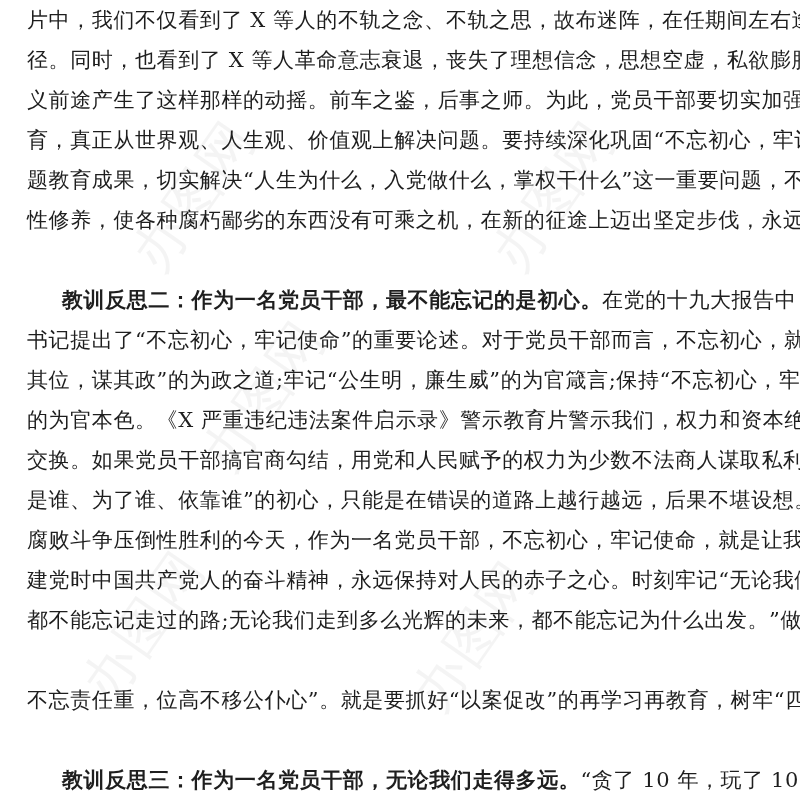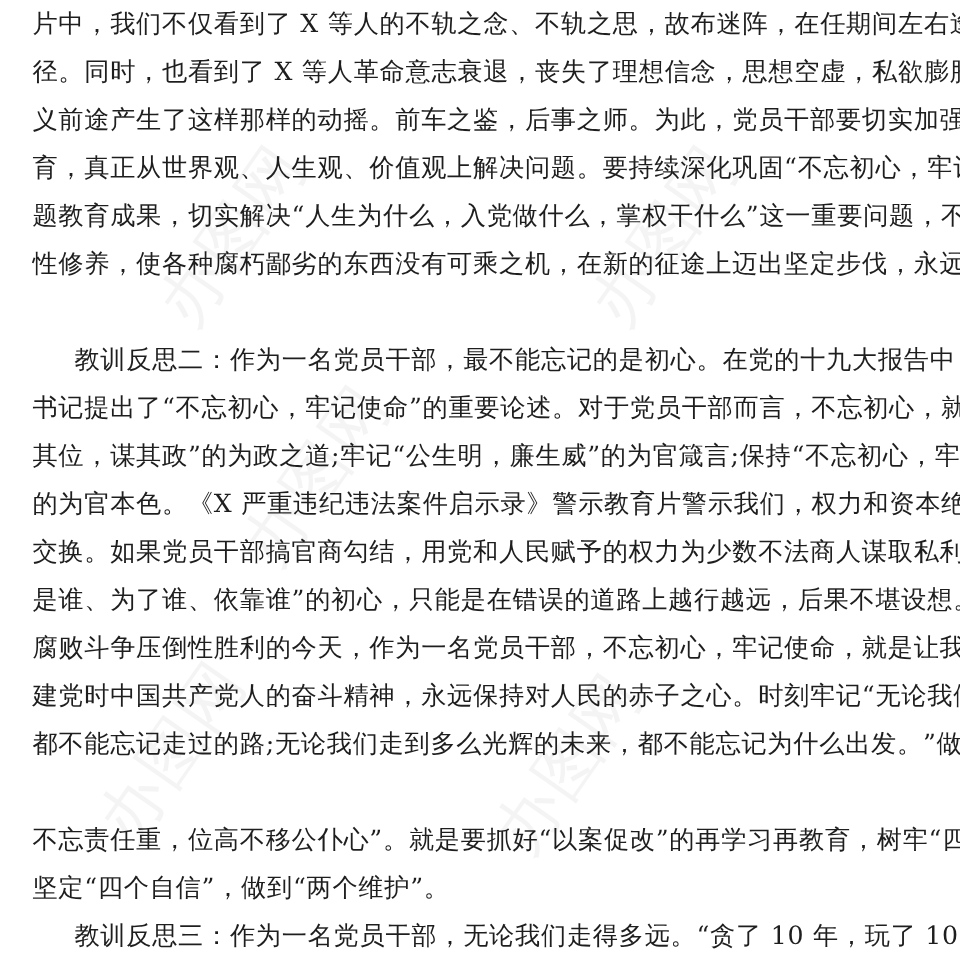--- a/index.html
+++ b/index.html
@@ -10,21 +10,21 @@
     }
     .page { position:absolute; left:0; top:0; width:800px; height:800px; }
     .line {
       position:absolute; left:27px; width:746px;
       font-size:21px; line-height:24px; height:24px;
       white-space:nowrap; letter-spacing:0.6px;
       text-align:justify; text-align-last:justify;
     }
     .line.last { text-align-last:left; }
     .line.indent { left:62px; width:711px; }
-    .bold { font-weight:normal;margin-top:42px; }
+    .bold { font-weight:bold;margin-top:42px; }
     .watermark {
       position:absolute; font-family:"DejaVu Sans", sans-serif;
       font-size:54px; color:rgba(0,0,0,0.045); transform:rotate(-55deg);
       white-space:nowrap; pointer-events:none; letter-spacing:2px;
     }
   </style>
 </head>
 <body>
 
 <div class="page">
@@ -48,19 +48,18 @@
   <div class="line" style="top:328px;">书记提出了“不忘初心，牢记使命”的重要论述。对于党员干部而言，不忘初心，就是坚持“在</div>
   <div class="line" style="top:368px;">其位，谋其政”的为政之道;牢记“公生明，廉生威”的为官箴言;保持“不忘初心，牢记使命”</div>
   <div class="line" style="top:408px;">的为官本色。《X 严重违纪违法案件启示录》警示教育片警示我们，权力和资本绝不可以进行</div>
   <div class="line" style="top:448px;">交换。如果党员干部搞官商勾结，用党和人民赋予的权力为少数不法商人谋取私利，忘记“我</div>
   <div class="line" style="top:488px;">是谁、为了谁、依靠谁”的初心，只能是在错误的道路上越行越远，后果不堪设想。在取得反</div>
   <div class="line" style="top:528px;">腐败斗争压倒性胜利的今天，作为一名党员干部，不忘初心，牢记使命，就是让我们永远保持</div>
   <div class="line" style="top:568px;">建党时中国共产党人的奋斗精神，永远保持对人民的赤子之心。时刻牢记“无论我们走得多远，</div>
   <div class="line" style="top:608px;">都不能忘记走过的路;无论我们走到多么光辉的未来，都不能忘记为什么出发。”做到“权大</div>
 
   <div class="line" style="top:688px;">不忘责任重，位高不移公仆心”。就是要抓好“以案促改”的再学习再教育，树牢“四个意识”，</div>
-  <div class="line last" style="top:728px;">坚定“四个自信”，做到“两个维护”。</div>
 
   <div class="line indent" style="top:768px;">
     <span class="bold">教训反思三：作为一名党员干部，无论我们走得多远。</span><span>“贪了 10 年，玩了 10 年，耽误</span>
   </div>
 
 </div>
 
 </body></html>

